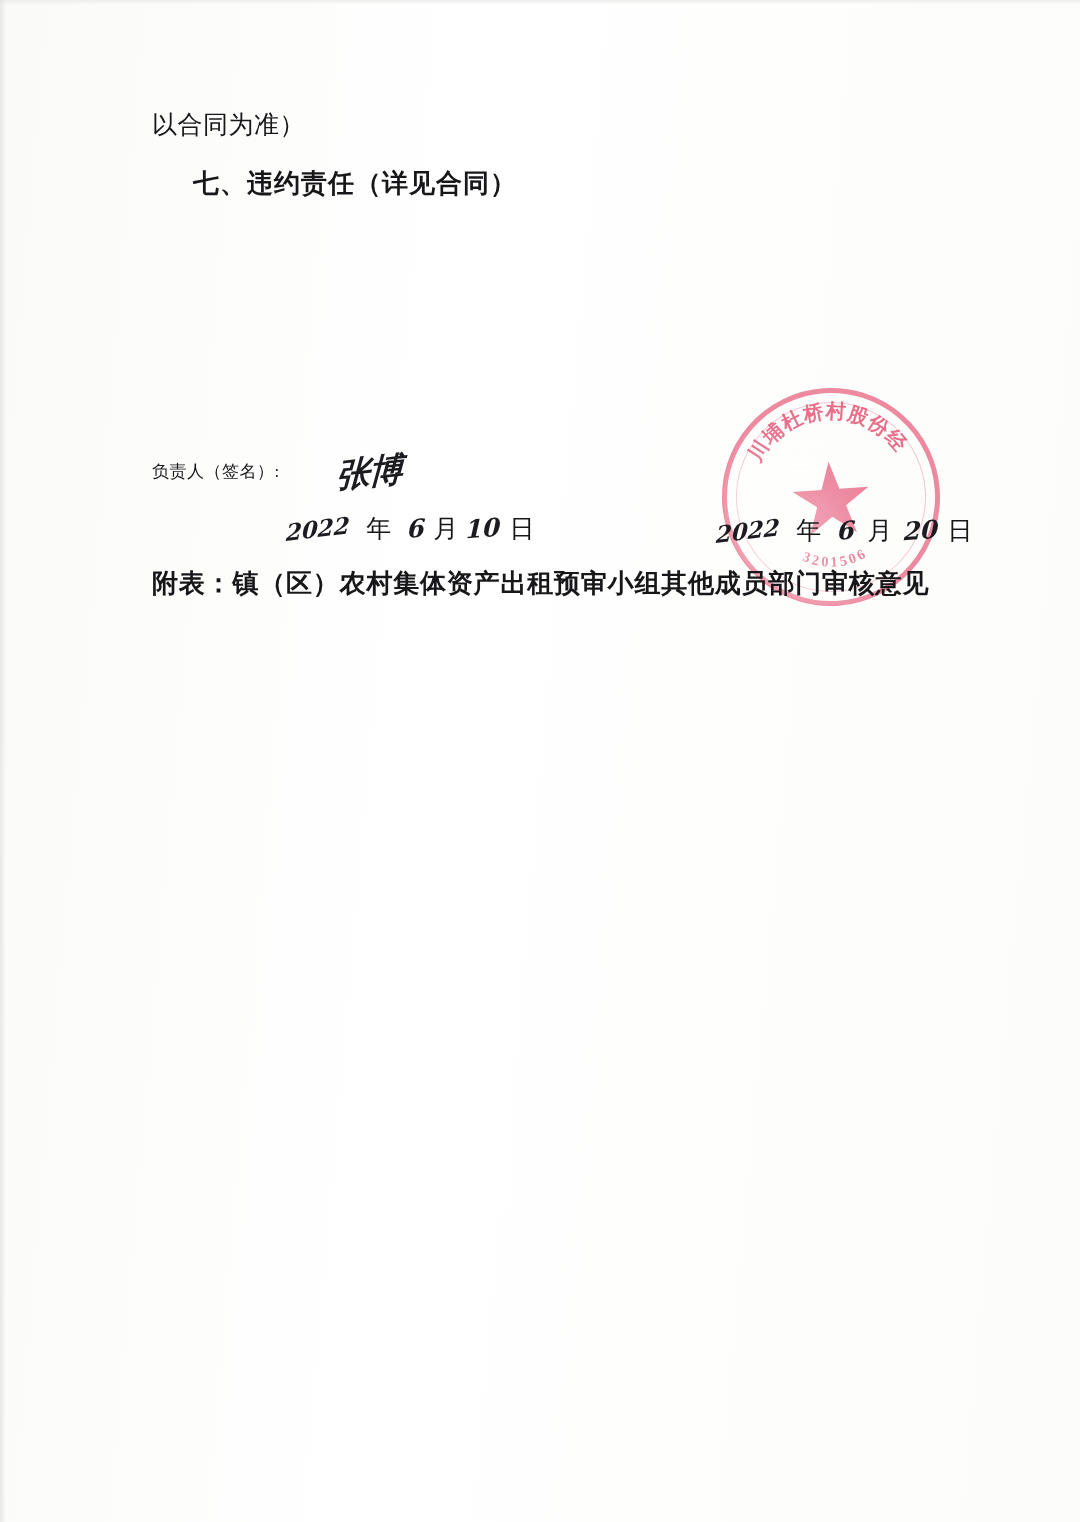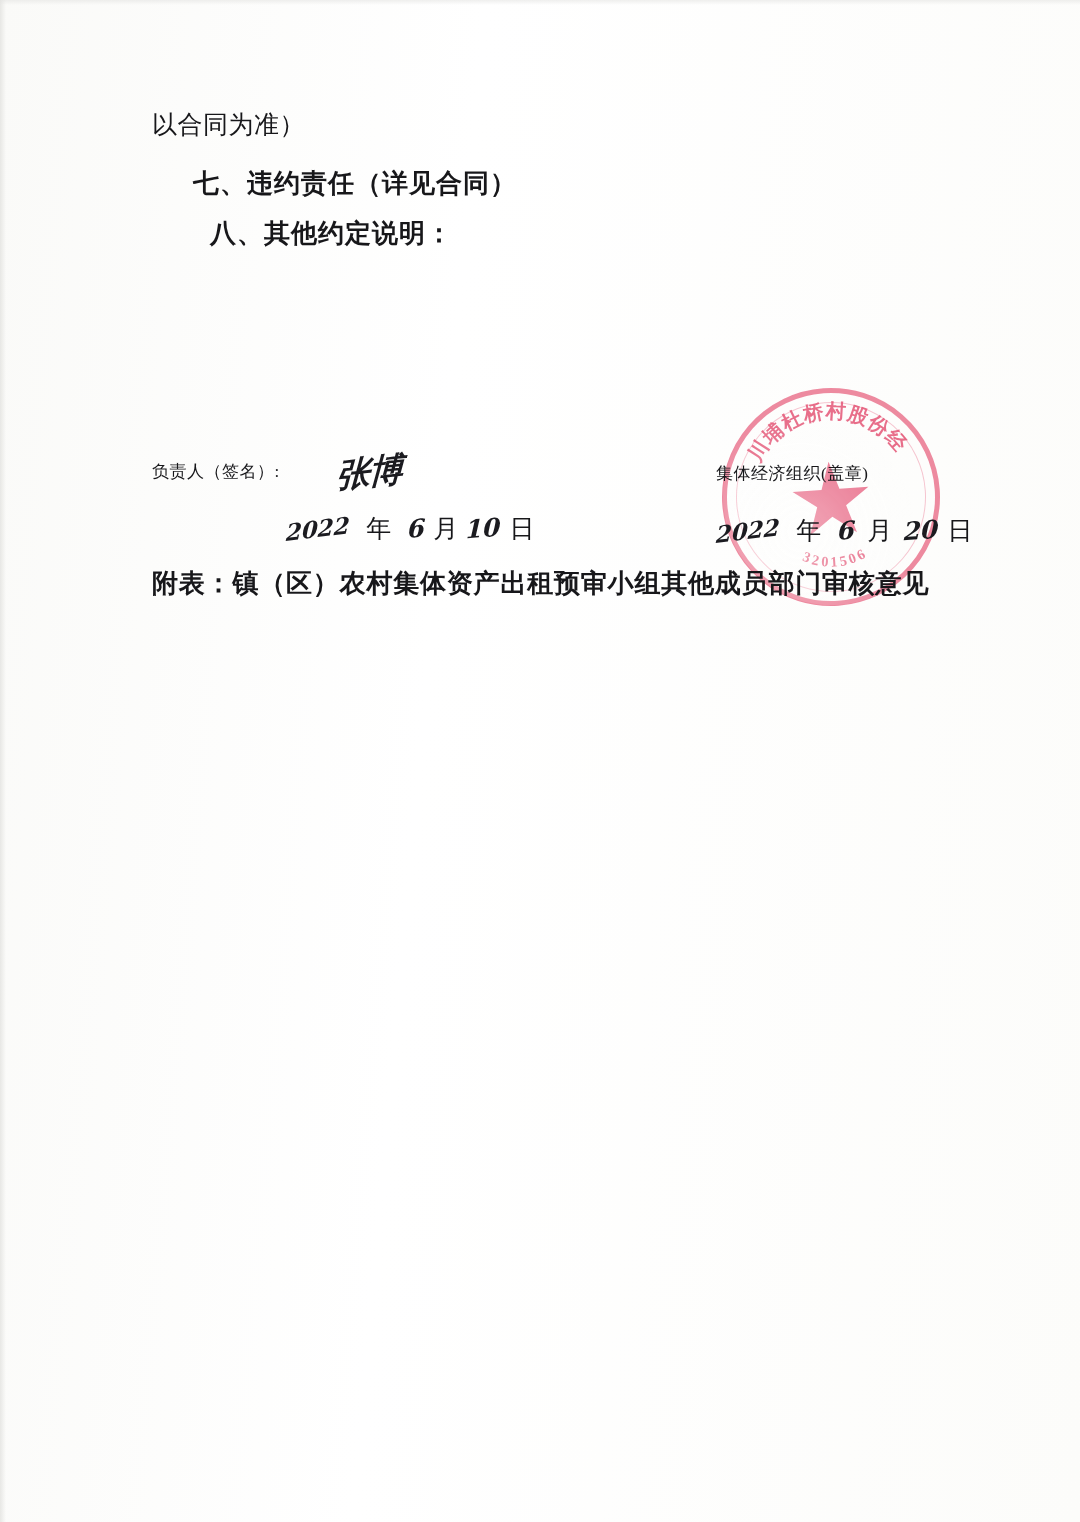--- a/index.html
+++ b/index.html
@@ -158,21 +158,20 @@
   <div class="paper-tint"></div>
   <div class="scan-edge-left"></div>
   <div class="scan-edge-top"></div>
 
   <div class="content">
 
     <div class="line body-text" style="left:152px; top:108px;">以合同为准）</div>
 
     <div class="line heading-text" style="left:193px; top:166px;">七、违约责任（详见合同）</div>
 
-    <div class="line heading-text" style="left:210px; top:216px;">八、其他约定说明：</div>
 
     <div class="seal" style="left:722px; top:388px;">
       <div class="seal-inner"></div>
       <svg viewBox="0 0 218 218" aria-hidden="true">
         <defs>
           <path id="arcTop" d="M 26,109 A 83,83 0 0 1 192,109"></path>
           <path id="arcBottom" d="M 36,109 A 73,73 0 0 0 182,109"></path>
         </defs>
         <text>
           <textPath href="#arcTop" startOffset="50%" text-anchor="middle">川埔杜桥村股份经</textPath>
@@ -191,21 +190,20 @@
 
     <div class="date-row" style="left:286px; top:512px;">
       <span class="hand hand-num" style="position:relative; left:0; top:0; display:inline-block;">2022</span>
       <span style="display:inline-block; padding:0 10px;">年</span>
       <span class="hand hand-small" style="position:relative; display:inline-block;">6</span>
       <span style="display:inline-block; padding:0 2px;">月</span>
       <span class="hand hand-small" style="position:relative; display:inline-block;">10</span>
       <span style="display:inline-block; padding:0 2px;">日</span>
     </div>
 
-    <div class="line sig-label" style="left:716px; top:462px;">集体经济组织(盖章)</div>
 
     <div class="date-row" style="left:716px; top:514px;">
       <span class="hand hand-num" style="position:relative; display:inline-block;">2022</span>
       <span style="display:inline-block; padding:0 10px;">年</span>
       <span class="hand hand-small" style="position:relative; display:inline-block;">6</span>
       <span style="display:inline-block; padding:0 6px;">月</span>
       <span class="hand hand-small" style="position:relative; display:inline-block;">20</span>
       <span style="display:inline-block; padding:0 2px;">日</span>
     </div>
 

